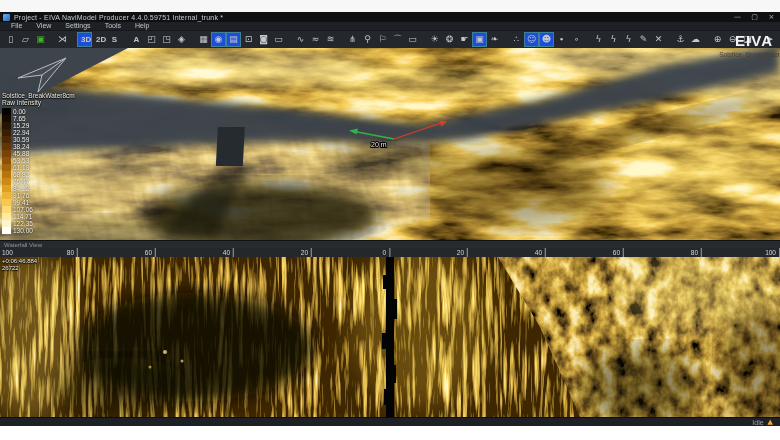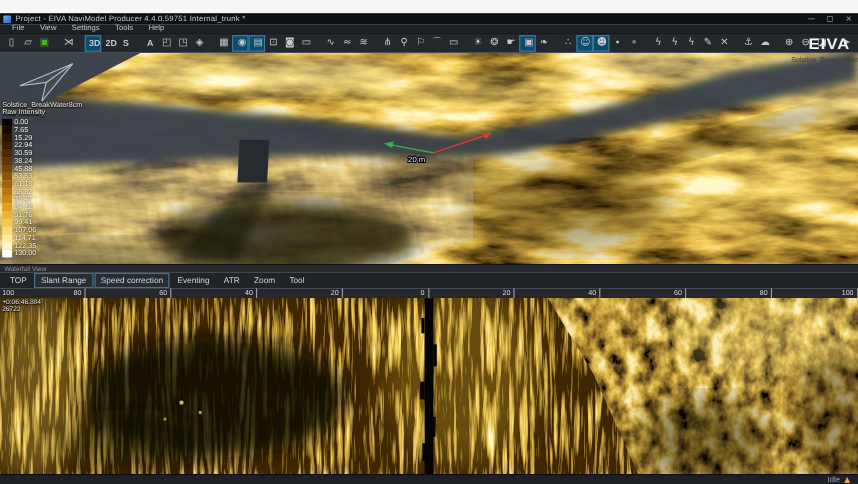--- a/index.html
+++ b/index.html
@@ -22,21 +22,21 @@
   .menubar { height:8px; background:#1d2125; display:flex; align-items:center; padding-left:4px; }
   .menu-item { font-size:7px; line-height:8px; color:#c3c7cc; padding:0 7px; background:none; border:none; }
 
   
   .toolbar { height:18px; background:#24282d; display:flex; align-items:center; padding:0 3px;
              position:relative; border-top:1px solid #16181b; }
   .tb { min-width:15px; height:15px; line-height:13px; text-align:center; font-size:9px;
         color:#c3c8cd; background:transparent; border:1px solid transparent; padding:0 1px;
         font-family:"DejaVu Sans", sans-serif; }
   .tb.text { font-size:8px; font-weight:bold; font-family:"Liberation Sans",sans-serif; padding:0 3px; }
-  .tb.active { border-color:#3f7f97; background:#0c4a6e;text-align:right; }
+  .tb.active { border-color:#3f7f97; background:#1d4ed8; }
   .tb.gap { margin-left:7px; }
   .brand-logo { position:absolute; right:7px; top:1px; font-size:15px; font-weight:800;
                 color:#f4f4f4; letter-spacing:1px; transform:scaleY(.92); }
 
   
   .view3d { position:relative; height:192px; background:#3d444b; overflow:hidden; }
   .view3d > svg { position:absolute; inset:0; }
   .legend { position:absolute; left:2px; top:44px; z-index:3; }
   .legend-title, .legend-subtitle { font-size:6.5px; color:#efe9da; text-shadow:0 0 2px #000, 0 1px 1px #000;
                 white-space:nowrap; }
@@ -303,29 +303,20 @@
             <span class="legend-value">130.00</span>
           </div>
       </div>
     </div>
 
     <div class="dataset-label">Solstice_BreakWater8cm</div>
   </div>
 
   <div class="wf-titlebar">Waterfall View</div>
 
-  <div class="wf-tabs">
-    <button class="wf-tab">TOP</button>
-      <button class="wf-tab active">Slant Range</button>
-      <button class="wf-tab active">Speed correction</button>
-      <button class="wf-tab">Eventing</button>
-      <button class="wf-tab">ATR</button>
-      <button class="wf-tab">Zoom</button>
-      <button class="wf-tab">Tool</button>
-  </div>
 
   <div class="wf-ruler">
     <span class="tick first" style="left: 0%;">100</span>
       <span class="tick" style="left: 10%;">80</span>
       <span class="tick" style="left: 20%;">60</span>
       <span class="tick" style="left: 30%;">40</span>
       <span class="tick" style="left: 40%;">20</span>
       <span class="tick" style="left: 50%;">0</span>
       <span class="tick" style="left: 60%;">20</span>
       <span class="tick" style="left: 70%;">40</span>

